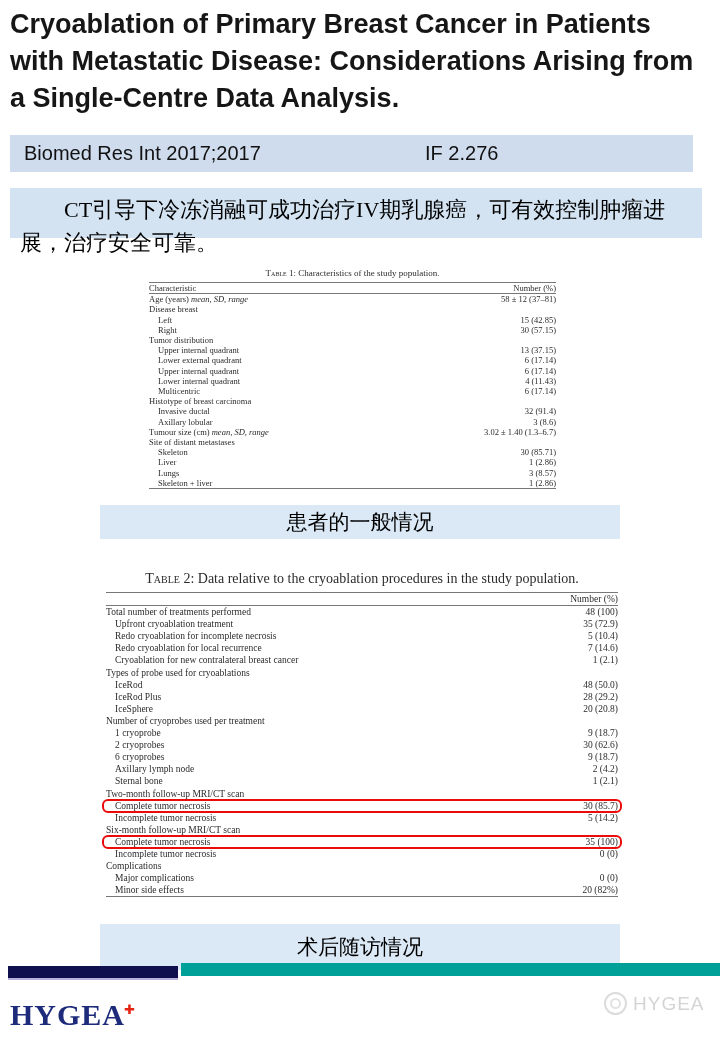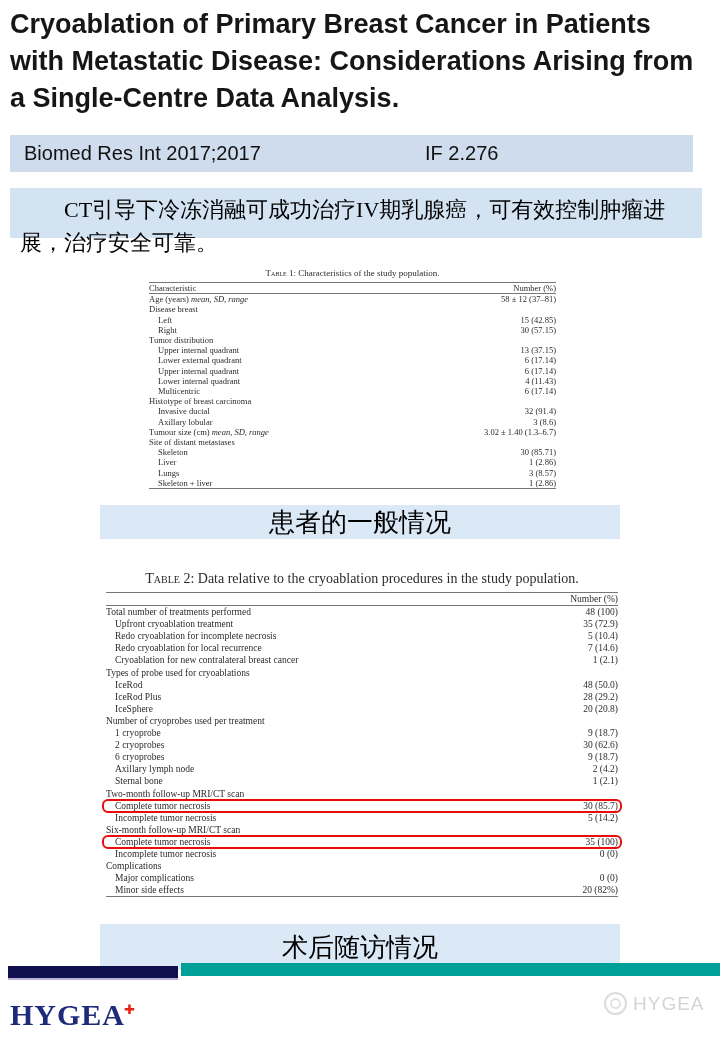--- a/index.html
+++ b/index.html
@@ -37,21 +37,21 @@
   .trow .tlabel{white-space:nowrap;}
   .trow .tlabel em{font-style:italic;}
   .trow.indent .tlabel{padding-left:9px;text-align:center;}
   .trow .tvalue{white-space:nowrap;}
   .trow.hl::after{content:"";position:absolute;left:-4px;right:-4px;top:-1px;bottom:-1px;
                   border:2px solid #ec0b0b;border-radius:6px;pointer-events:none;}
 
   
   .banner{position:absolute;left:100px;width:520px;background:#dbe8f5;
           display:flex;align-items:center;justify-content:center;
-          font-family:"Liberation Serif","DejaVu Serif",serif;font-size:26px;color:#000;}
+          font-family:"Liberation Serif","DejaVu Serif",serif;font-size:21px;color:#000;}
   .banner-1{top:505px;height:34px;}
   .banner-2{top:924px;height:46px;}
 
   
   .bar-navy{position:absolute;left:8px;top:966px;width:170px;height:12px;
             background:#10104e;border-bottom:2px solid #b9b1da;}
   .bar-teal{position:absolute;left:181px;top:963px;width:539px;height:13px;background:#00a099;}
   .hygea-logo{position:absolute;left:10px;top:983px;
               font-family:"Liberation Serif","DejaVu Serif",serif;font-weight:bold;
               font-size:30px;color:#1d2b7a;letter-spacing:1px;margin-top:15px;}

